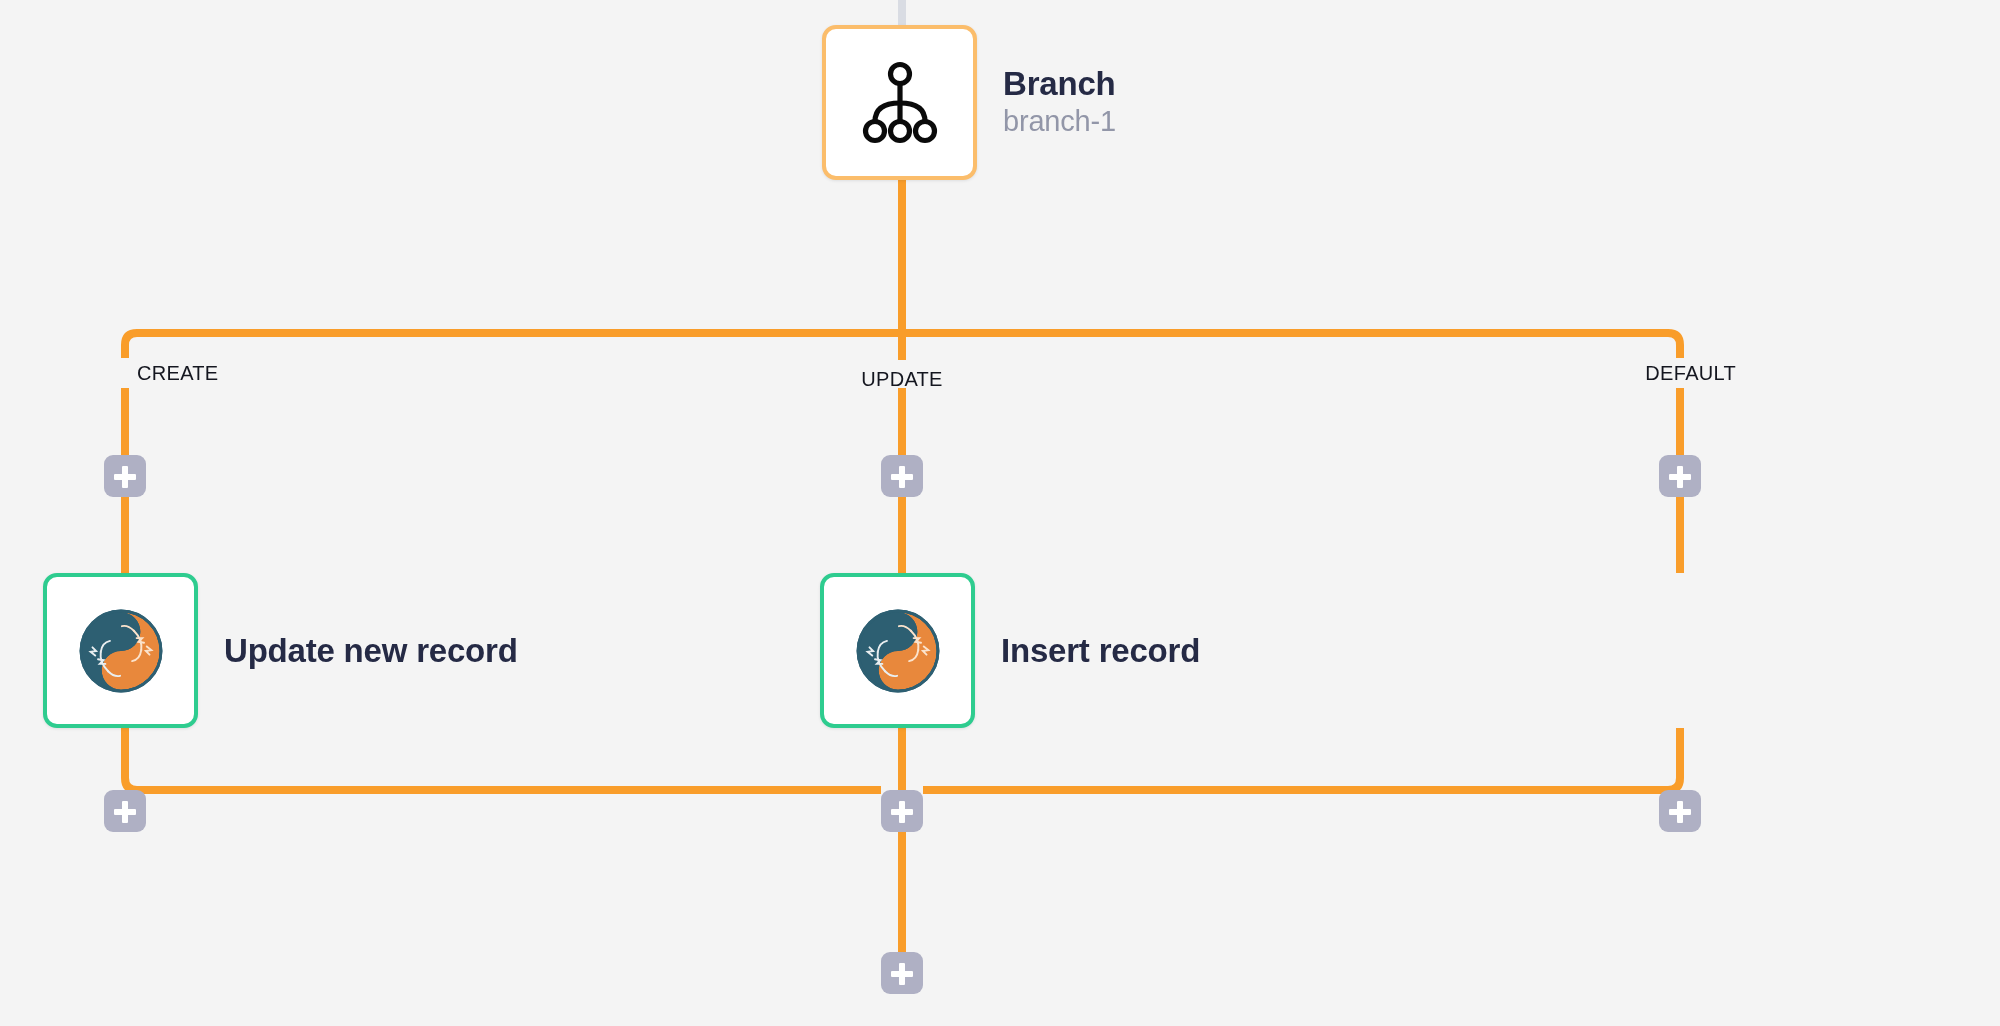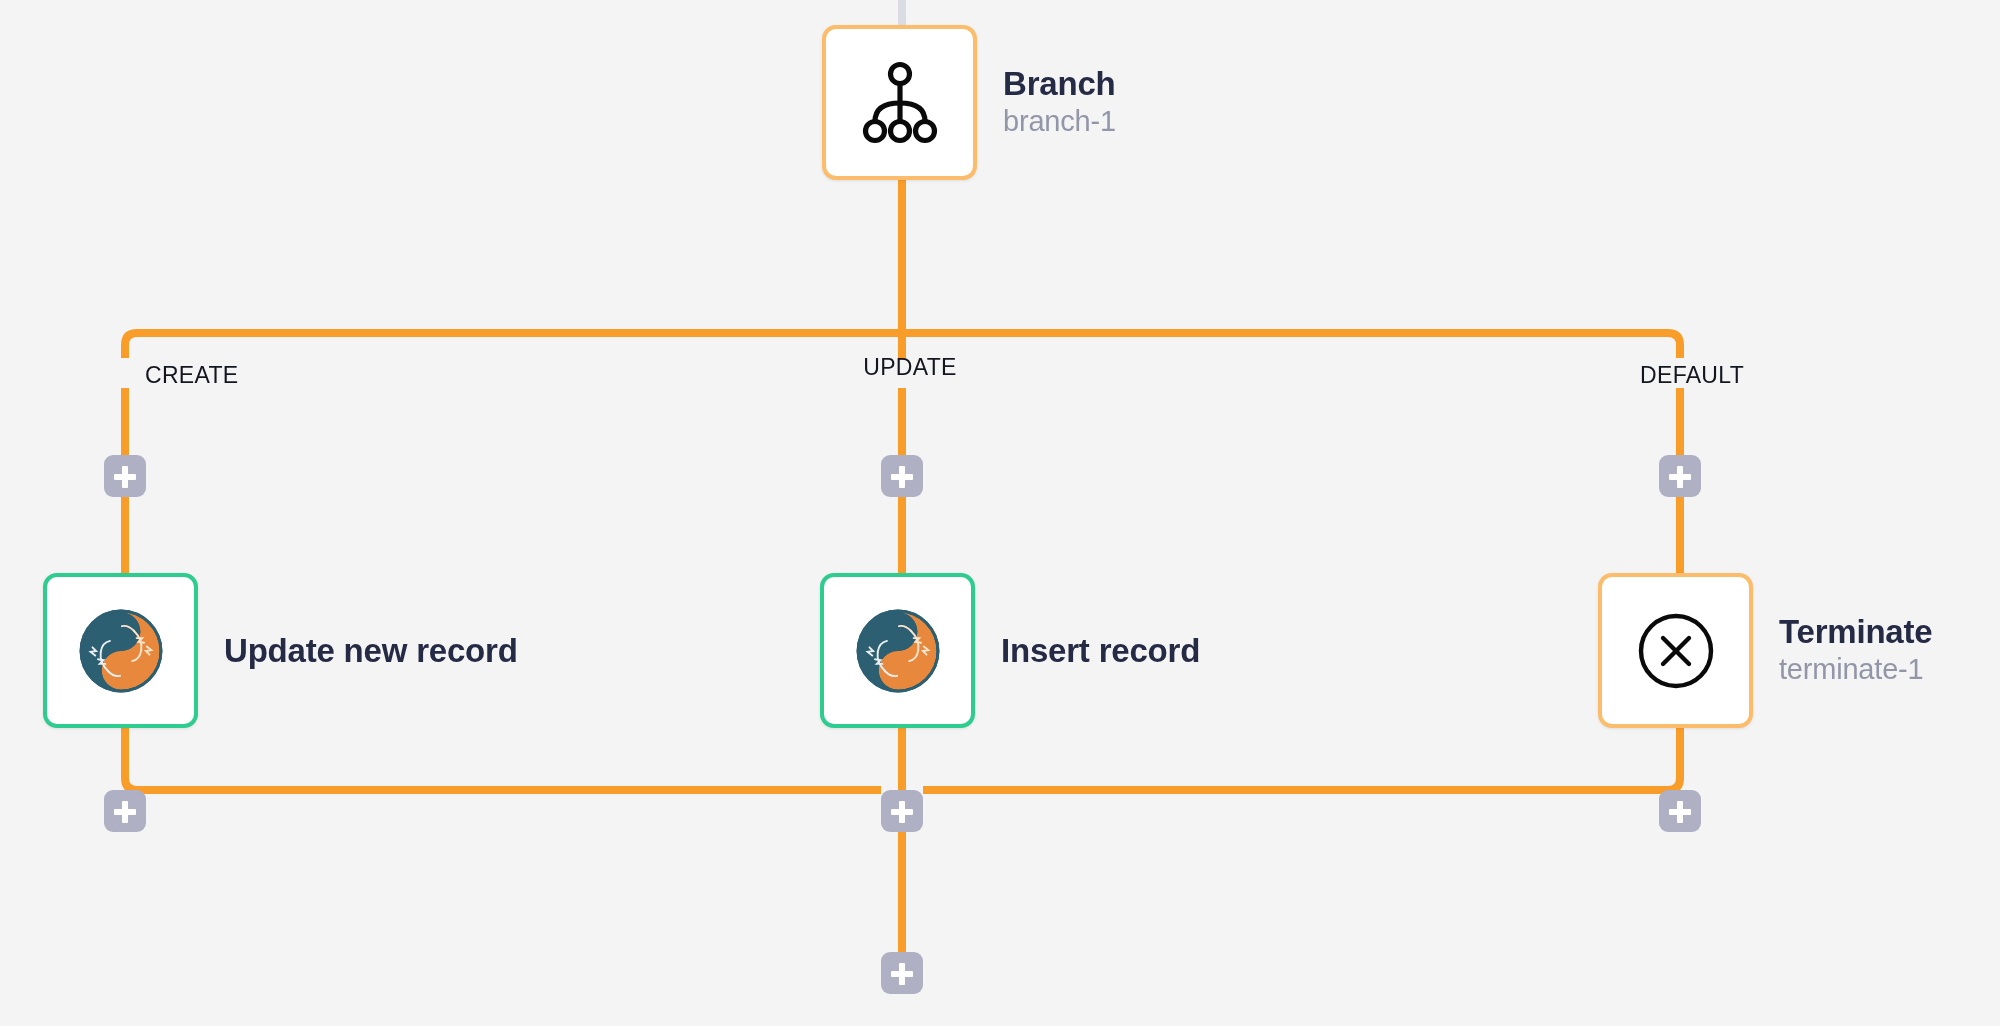--- a/index.html
+++ b/index.html
@@ -74,26 +74,25 @@
     font-weight: normal;
     color: #9296a8;
     letter-spacing: -0.2px;
     line-height: 1.3;
     margin-top: 0;
   }
 
   
   .edge-label {
     position: absolute;
-    font-size: 23px;
+    font-size: 20px;
     font-weight: normal;
     color: #14161f;
     letter-spacing: 0.3px;
     white-space: nowrap;
-    margin-left: 8px;
   }
   .edge-label.align-left  { text-align: left; }
   .edge-label.align-center{ text-align: center; transform: translateX(-50%); }
   .edge-label.align-right { text-align: right; transform: translateX(-100%); }
 
   
   .plus-btn {
     position: absolute;
     width: 42px;
     height: 42px;
@@ -145,21 +144,21 @@
 
     <path d="M 125 728 L 125 778 Q 125 790 137 790 L 881 790" stroke="#f99d2a" stroke-width="8" fill="none"></path>
     <path d="M 1680 728 L 1680 778 Q 1680 790 1668 790 L 923 790" stroke="#f99d2a" stroke-width="8" fill="none"></path>
     <path d="M 902 728 L 902 790" stroke="#f99d2a" stroke-width="8" fill="none"></path>
 
     <path d="M 902 832 L 902 952" stroke="#f99d2a" stroke-width="8" fill="none"></path>
   </svg>
 
   <div class="edge-label align-left" style="left:137px; top:362px;">CREATE</div>
 
-  <div class="edge-label align-center" style="left:902px; top:354px;">UPDATE</div>
+  <div class="edge-label align-center" style="left:902px; top:368px;">UPDATE</div>
 
   <div class="edge-label align-right" style="left:1736px; top:362px;">DEFAULT</div>
 
   <div class="node" style="left:822px; top:25px;">
     <div class="node-box state-warn">
       <span>
         <svg class="icon-svg" width="88" height="88" viewBox="0 0 88 88" xmlns="http://www.w3.org/2000/svg">
           <g fill="none" stroke="#0a0a0a" stroke-width="5.2" stroke-linecap="round" stroke-linejoin="round">
             <circle cx="44" cy="15" r="9.5"></circle>
             <circle cx="19" cy="72" r="9.5"></circle>
@@ -246,37 +245,20 @@
           </g>
           <circle cx="50" cy="50" r="43.5" fill="none" stroke="#2d5f72" stroke-width="3"></circle>
         </svg>
       </span>
     </div>
     <div class="node-labels">
       <div class="node-title">Insert record</div>
     </div>
   </div>
 
-  <div class="node" style="left:1598px; top:573px;">
-    <div class="node-box state-warn">
-      <span>
-        <svg class="icon-svg" width="88" height="88" viewBox="0 0 88 88" xmlns="http://www.w3.org/2000/svg">
-          <g fill="none" stroke="#0a0a0a" stroke-width="4.4" stroke-linecap="round">
-            <circle cx="44" cy="44" r="35"></circle>
-            <path d="M 31 31 L 57 57"></path>
-            <path d="M 57 31 L 31 57"></path>
-          </g>
-        </svg>
-      </span>
-    </div>
-    <div class="node-labels">
-      <div class="node-title">Terminate</div>
-      <div class="node-subtitle">terminate-1</div>
-    </div>
-  </div>
 
   <div class="plus-btn" style="left:104px;  top:455px;"></div>
   <div class="plus-btn" style="left:881px;  top:455px;"></div>
   <div class="plus-btn" style="left:1659px; top:455px;"></div>
 
   <div class="plus-btn" style="left:104px;  top:790px;"></div>
   <div class="plus-btn" style="left:881px;  top:790px;"></div>
   <div class="plus-btn" style="left:1659px; top:790px;"></div>
 
   <div class="plus-btn" style="left:881px;  top:952px;"></div>

